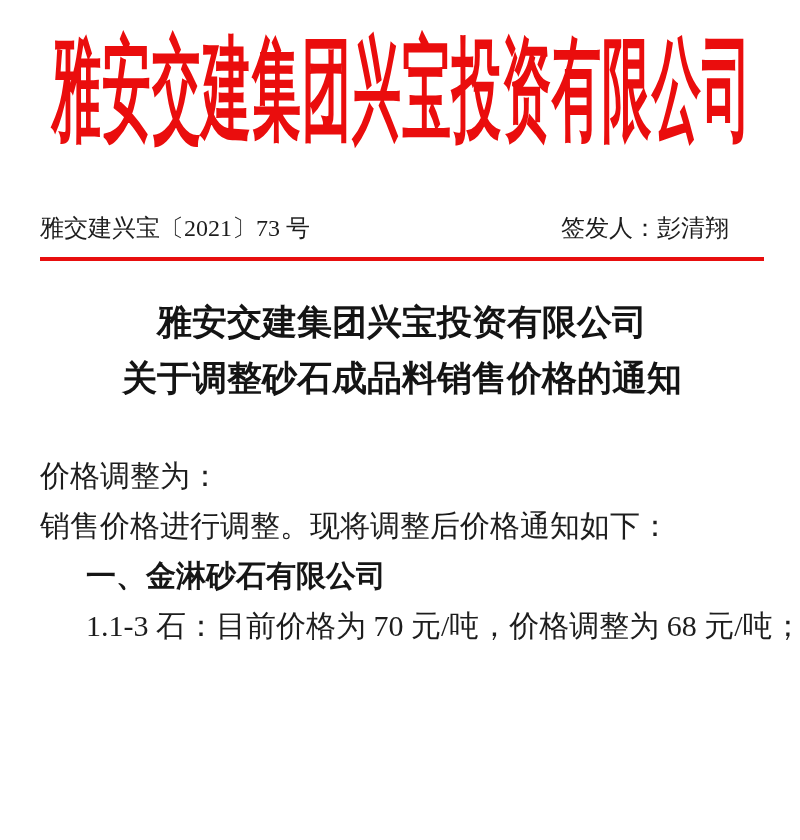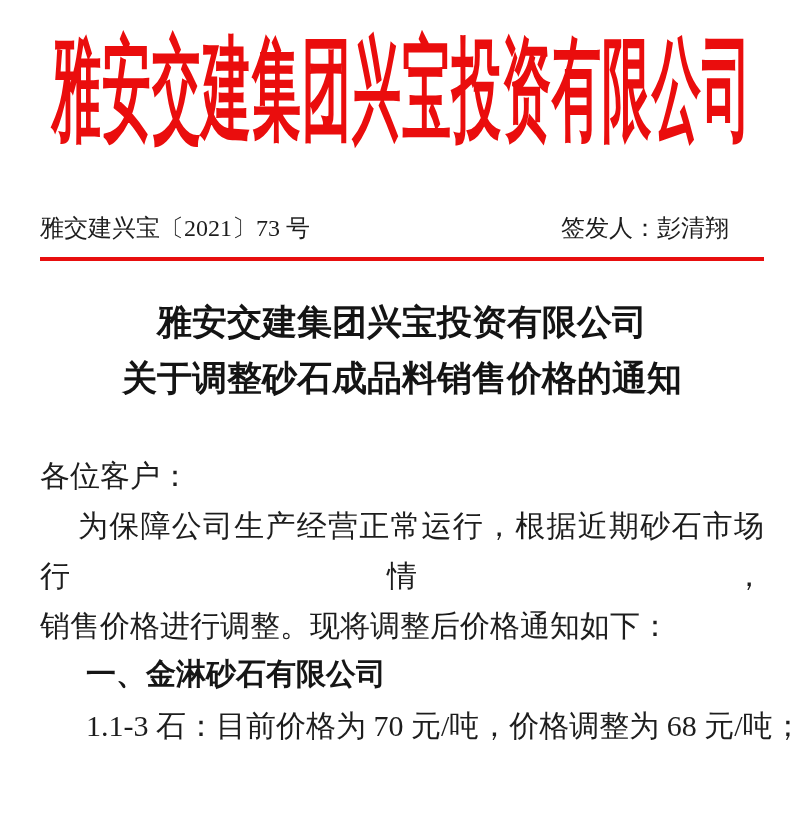--- a/index.html
+++ b/index.html
@@ -68,21 +68,21 @@
     line-height:50px;
   }
   .para-line{white-space:nowrap;}
   .para-line.indent{text-indent:38px;}
   .para-line.justify{
     white-space:normal;
     text-align:justify;
     text-align-last:justify;
   }
   .section-heading{
-    font-family:Liberation Mono, monospace;
+    font-family:Liberation Sans, sans-serif;
     font-weight:700;
     font-size:30px;
     line-height:50px;
     text-indent:46px;
     color:#161616;
   }
   .price-item{
     text-indent:46px;
     white-space:nowrap;
   }
@@ -102,21 +102,20 @@
   </div>
 
   <div class="red-rule"></div>
 
   <div class="doc-title">
     <div>雅安交建集团兴宝投资有限公司</div>
     <div>关于调整砂石成品料销售价格的通知</div>
   </div>
 
   <div class="body-block">
-    <div class="para-line">各位客户：</div>
-    <div class="para-line indent justify">为保障公司生产经营正常运行，根据近期砂石市场行情，</div>
+    <div class="para-line">价格调整为：</div>
     <div class="para-line">销售价格进行调整。现将调整后价格通知如下：</div>
     <div class="section-heading">一、金淋砂石有限公司</div>
     <div class="price-item">1.1-3 石：目前价格为 70 元/吨，价格调整为 68 元/吨；</div>
 
   </div>
 
 </div>
 
 </body></html>

